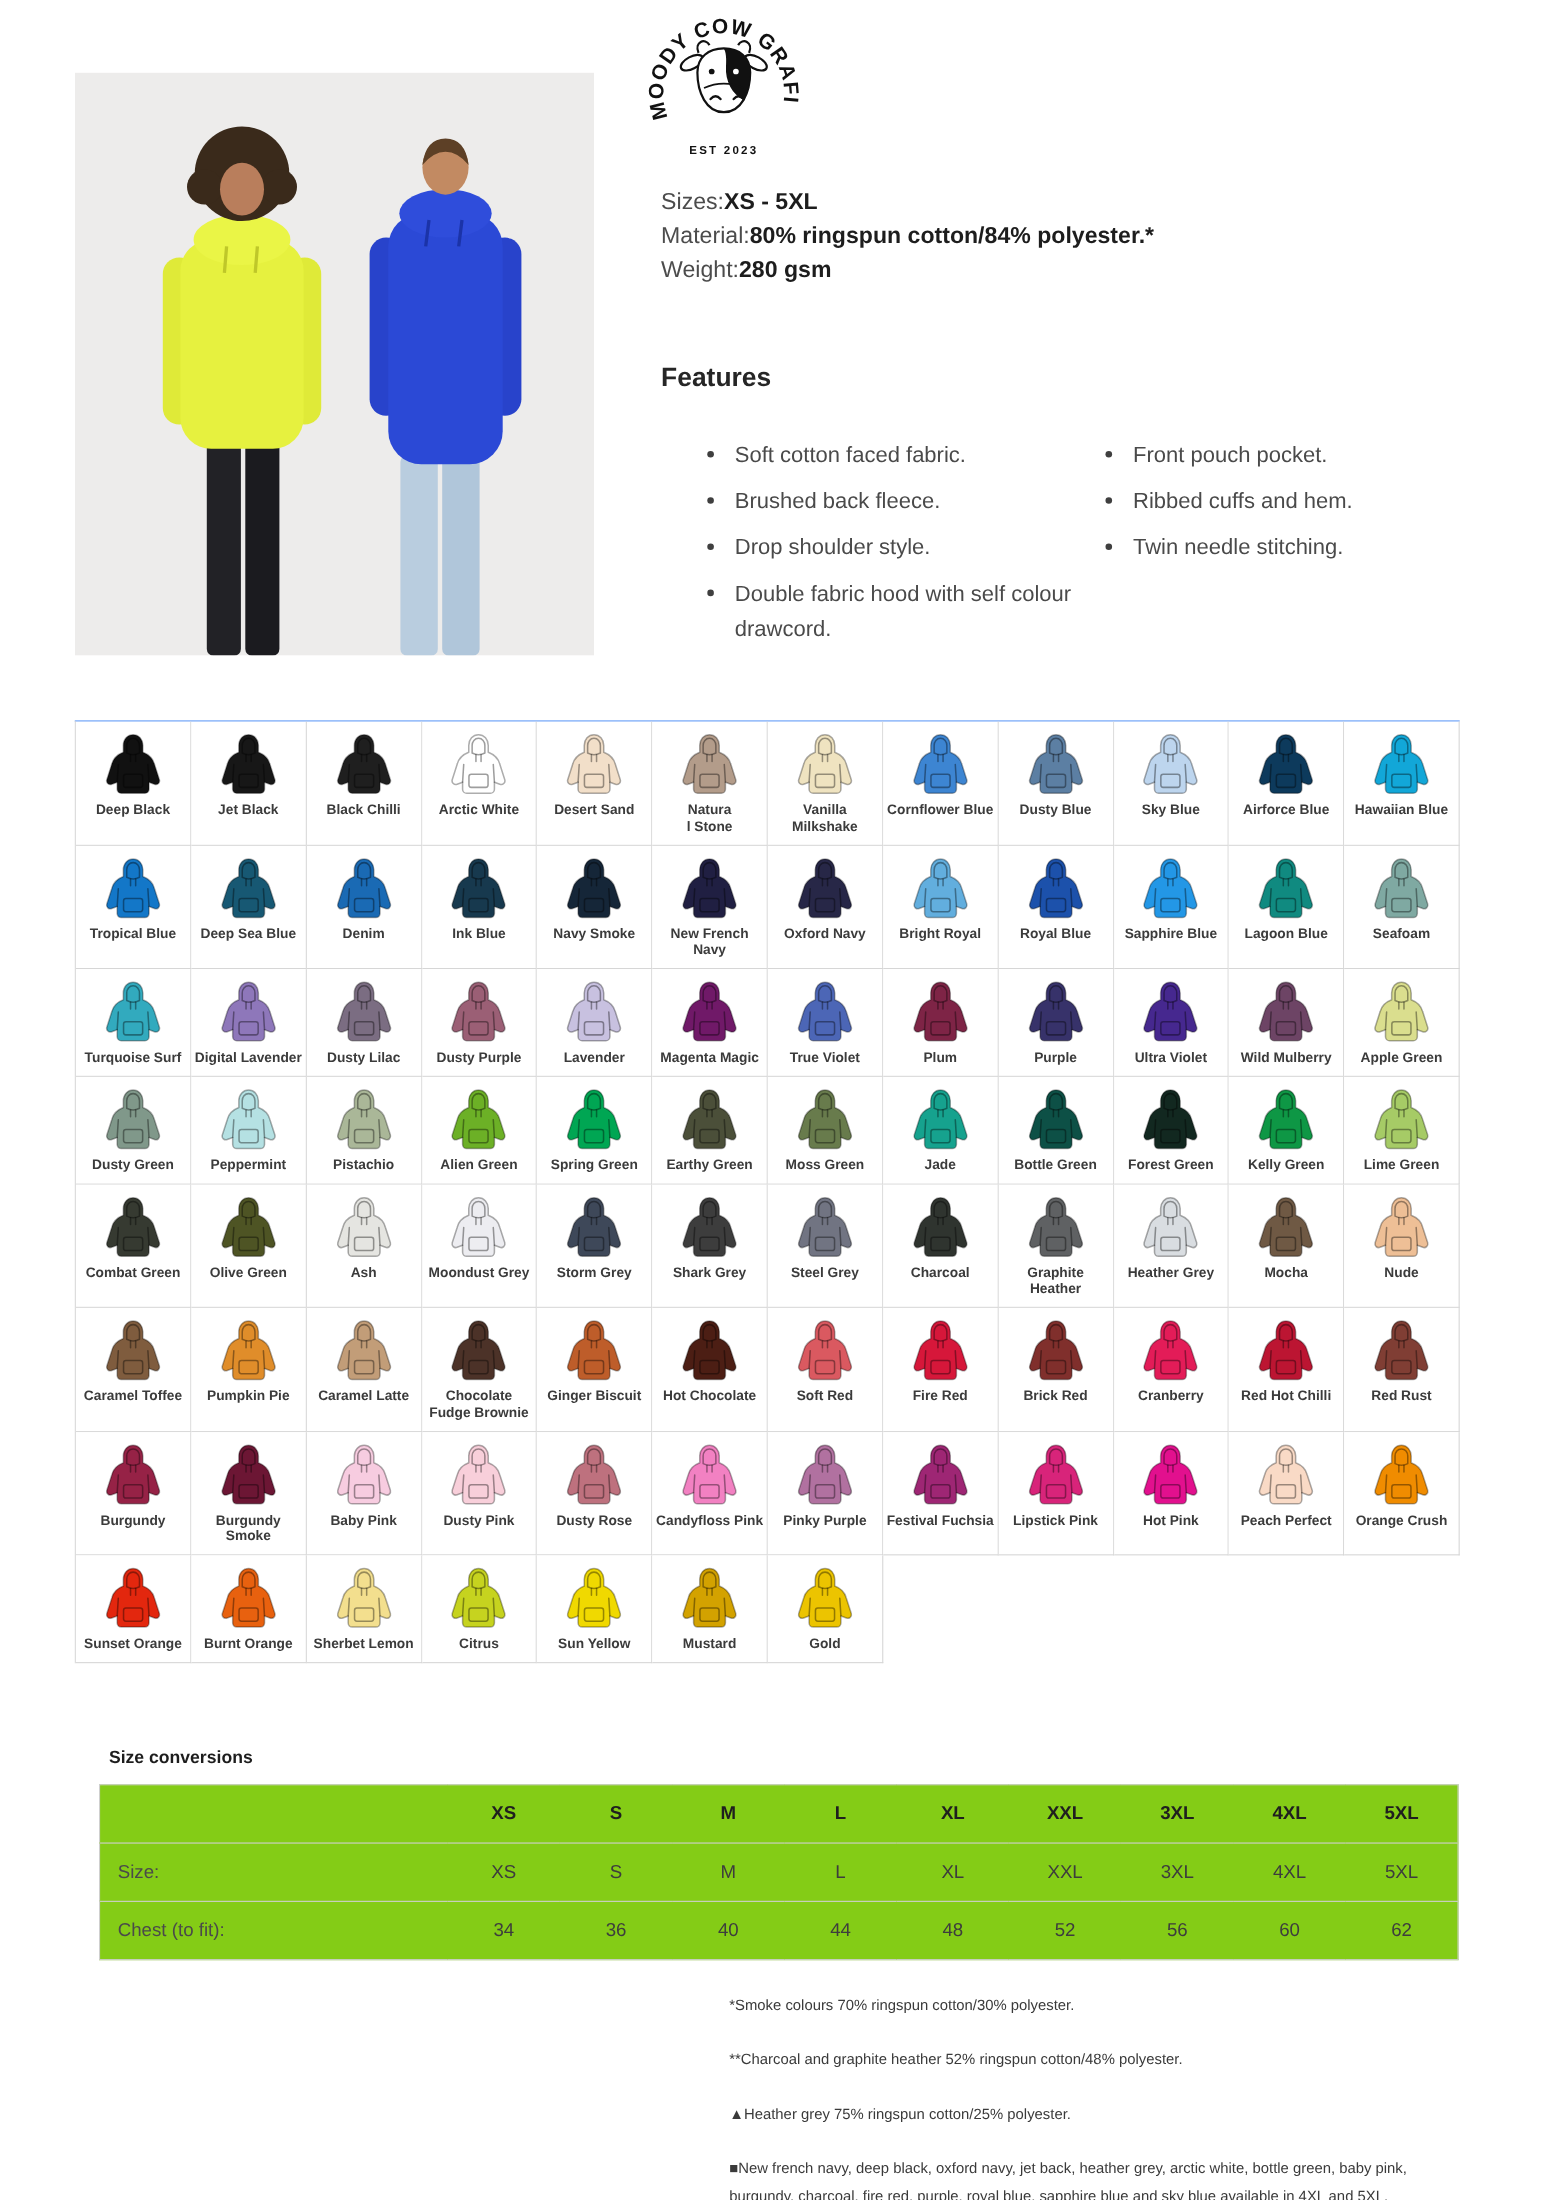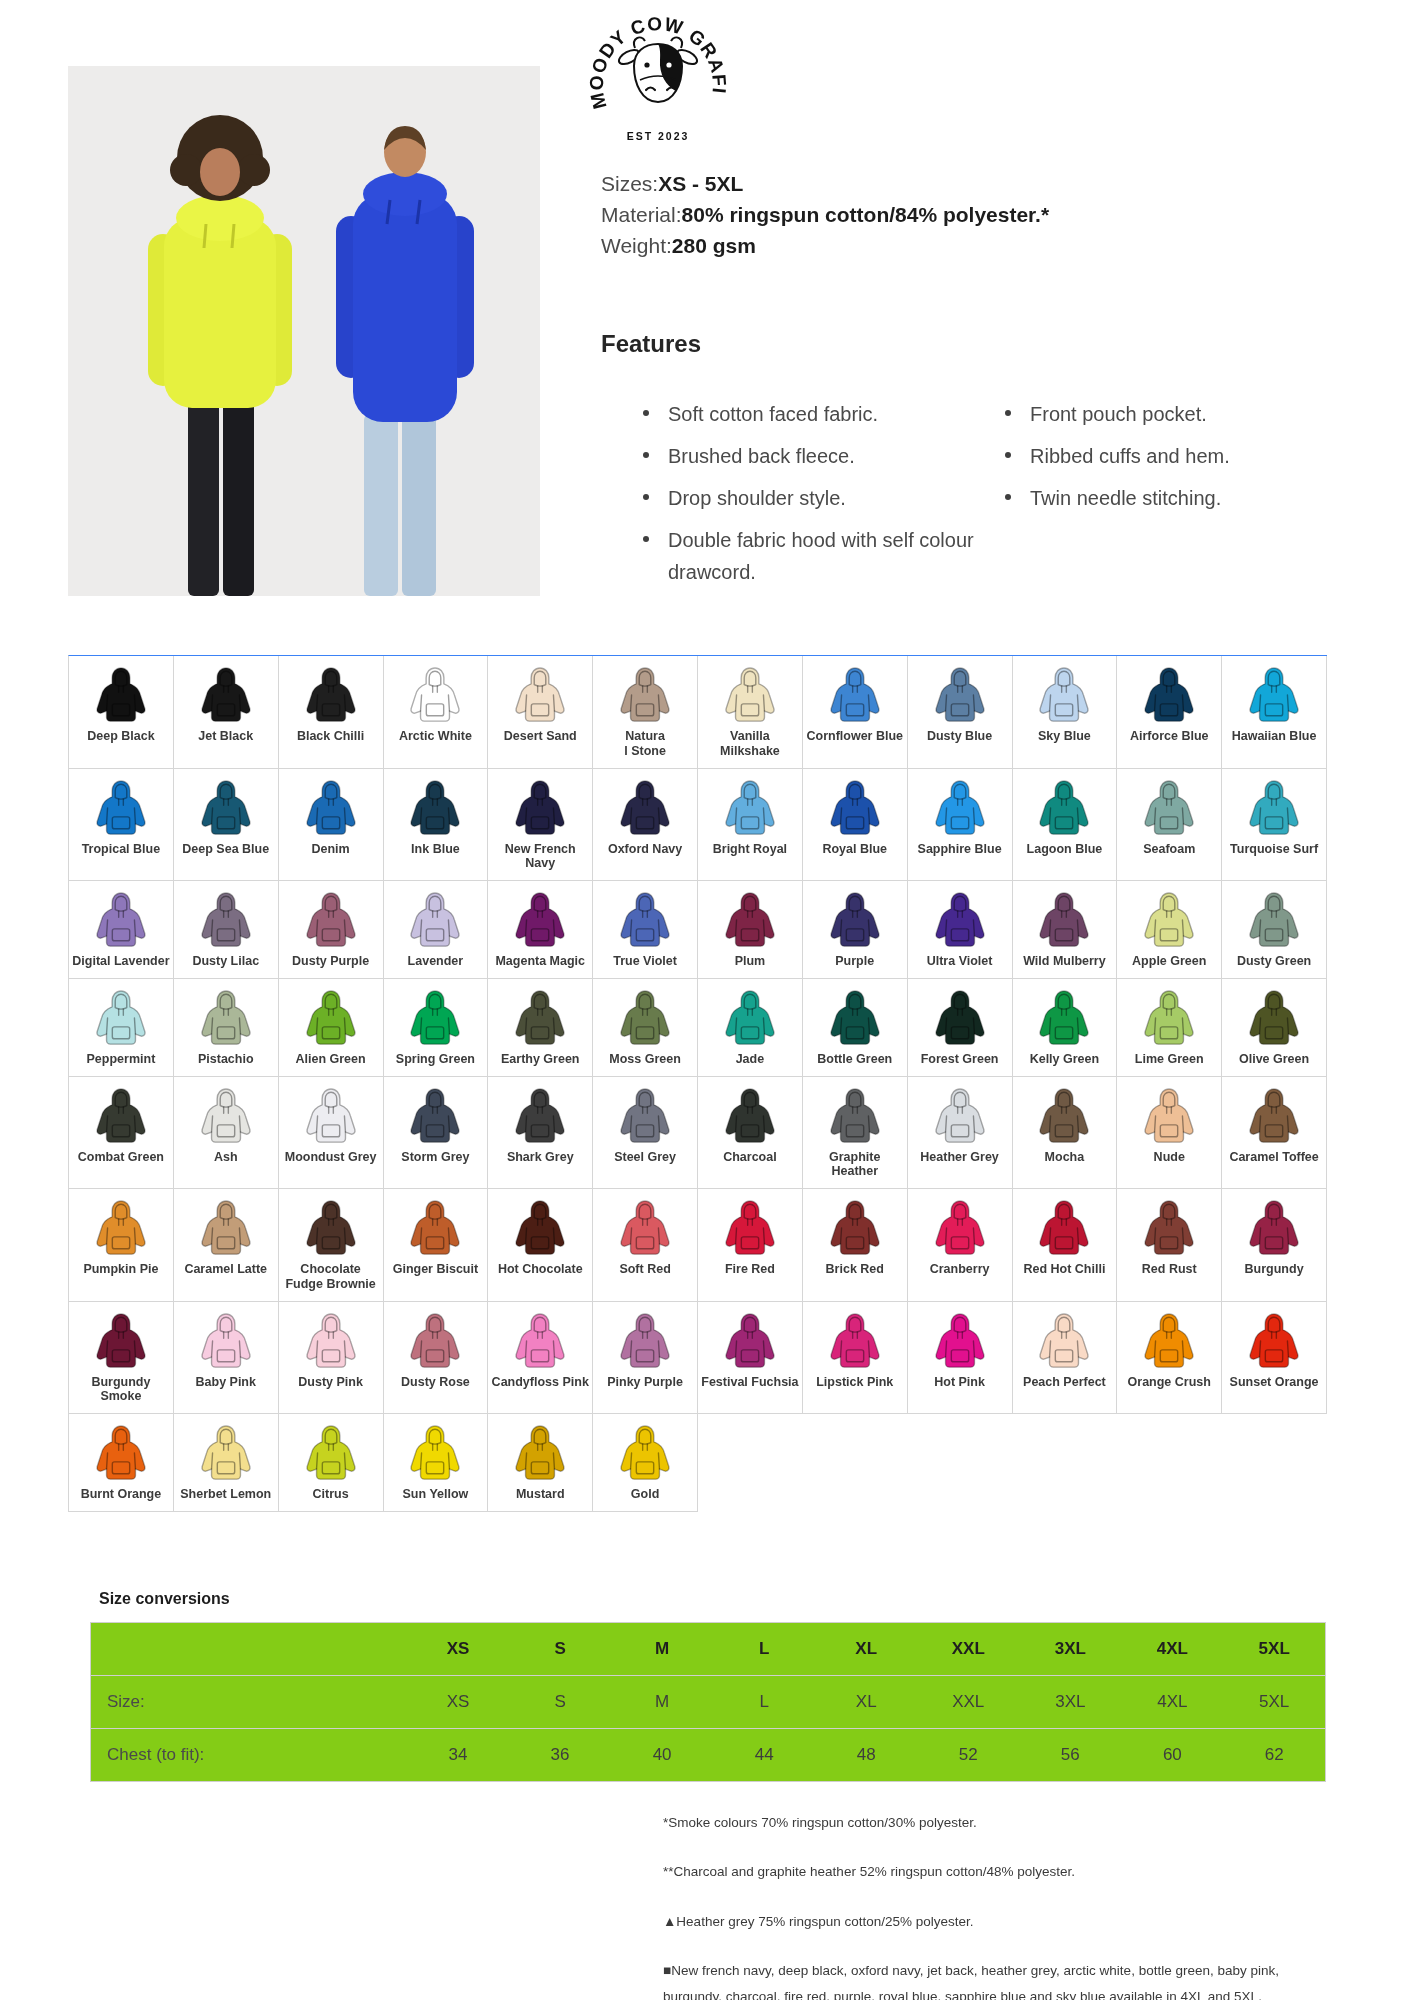--- a/index.html
+++ b/index.html
@@ -255,20 +255,26 @@
     <div class="swatch-label">Denim</div>
   </div>
 
   <div class="swatch">
     <svg class="hoodie-icon" viewBox="0 0 60 62" aria-hidden="true" style="color: rgb(23, 57, 78);">
       <use href="#hoodie-shape"></use>
     </svg>
     <div class="swatch-label">Ink Blue</div>
   </div>
 
+  <div class="swatch">
+    <svg class="hoodie-icon" viewBox="0 0 60 62" aria-hidden="true" style="color: rgb(21, 38, 56);">
+      <use href="#hoodie-shape"></use>
+    </svg>
+    <div class="swatch-label">Navy Smoke</div>
+  </div>
 
   <div class="swatch">
     <svg class="hoodie-icon" viewBox="0 0 60 62" aria-hidden="true" style="color: rgb(32, 31, 66);">
       <use href="#hoodie-shape"></use>
     </svg>
     <div class="swatch-label">New French Navy</div>
   </div>
 
   <div class="swatch">
     <svg class="hoodie-icon" viewBox="0 0 60 62" aria-hidden="true" style="color: rgb(39, 39, 71);">
@@ -474,31 +480,31 @@
   </div>
 
   <div class="swatch">
     <svg class="hoodie-icon" viewBox="0 0 60 62" aria-hidden="true" style="color: rgb(166, 203, 102);">
       <use href="#hoodie-shape"></use>
     </svg>
     <div class="swatch-label">Lime Green</div>
   </div>
 
   <div class="swatch">
+    <svg class="hoodie-icon" viewBox="0 0 60 62" aria-hidden="true" style="color: rgb(54, 58, 49);">
+      <use href="#hoodie-shape"></use>
+    </svg>
+    <div class="swatch-label">Combat Green</div>
+  </div>
+
+  <div class="swatch">
     <svg class="hoodie-icon" viewBox="0 0 60 62" aria-hidden="true" style="color: rgb(78, 84, 36);">
       <use href="#hoodie-shape"></use>
     </svg>
     <div class="swatch-label">Olive Green</div>
-  </div>
-
-  <div class="swatch">
-    <svg class="hoodie-icon" viewBox="0 0 60 62" aria-hidden="true" style="color: rgb(54, 58, 49);">
-      <use href="#hoodie-shape"></use>
-    </svg>
-    <div class="swatch-label">Combat Green</div>
   </div>
 
   <div class="swatch">
     <svg class="hoodie-icon" viewBox="0 0 60 62" aria-hidden="true" style="color: rgb(229, 229, 225);">
       <use href="#hoodie-shape"></use>
     </svg>
     <div class="swatch-label">Ash</div>
   </div>
 
   <div class="swatch">

